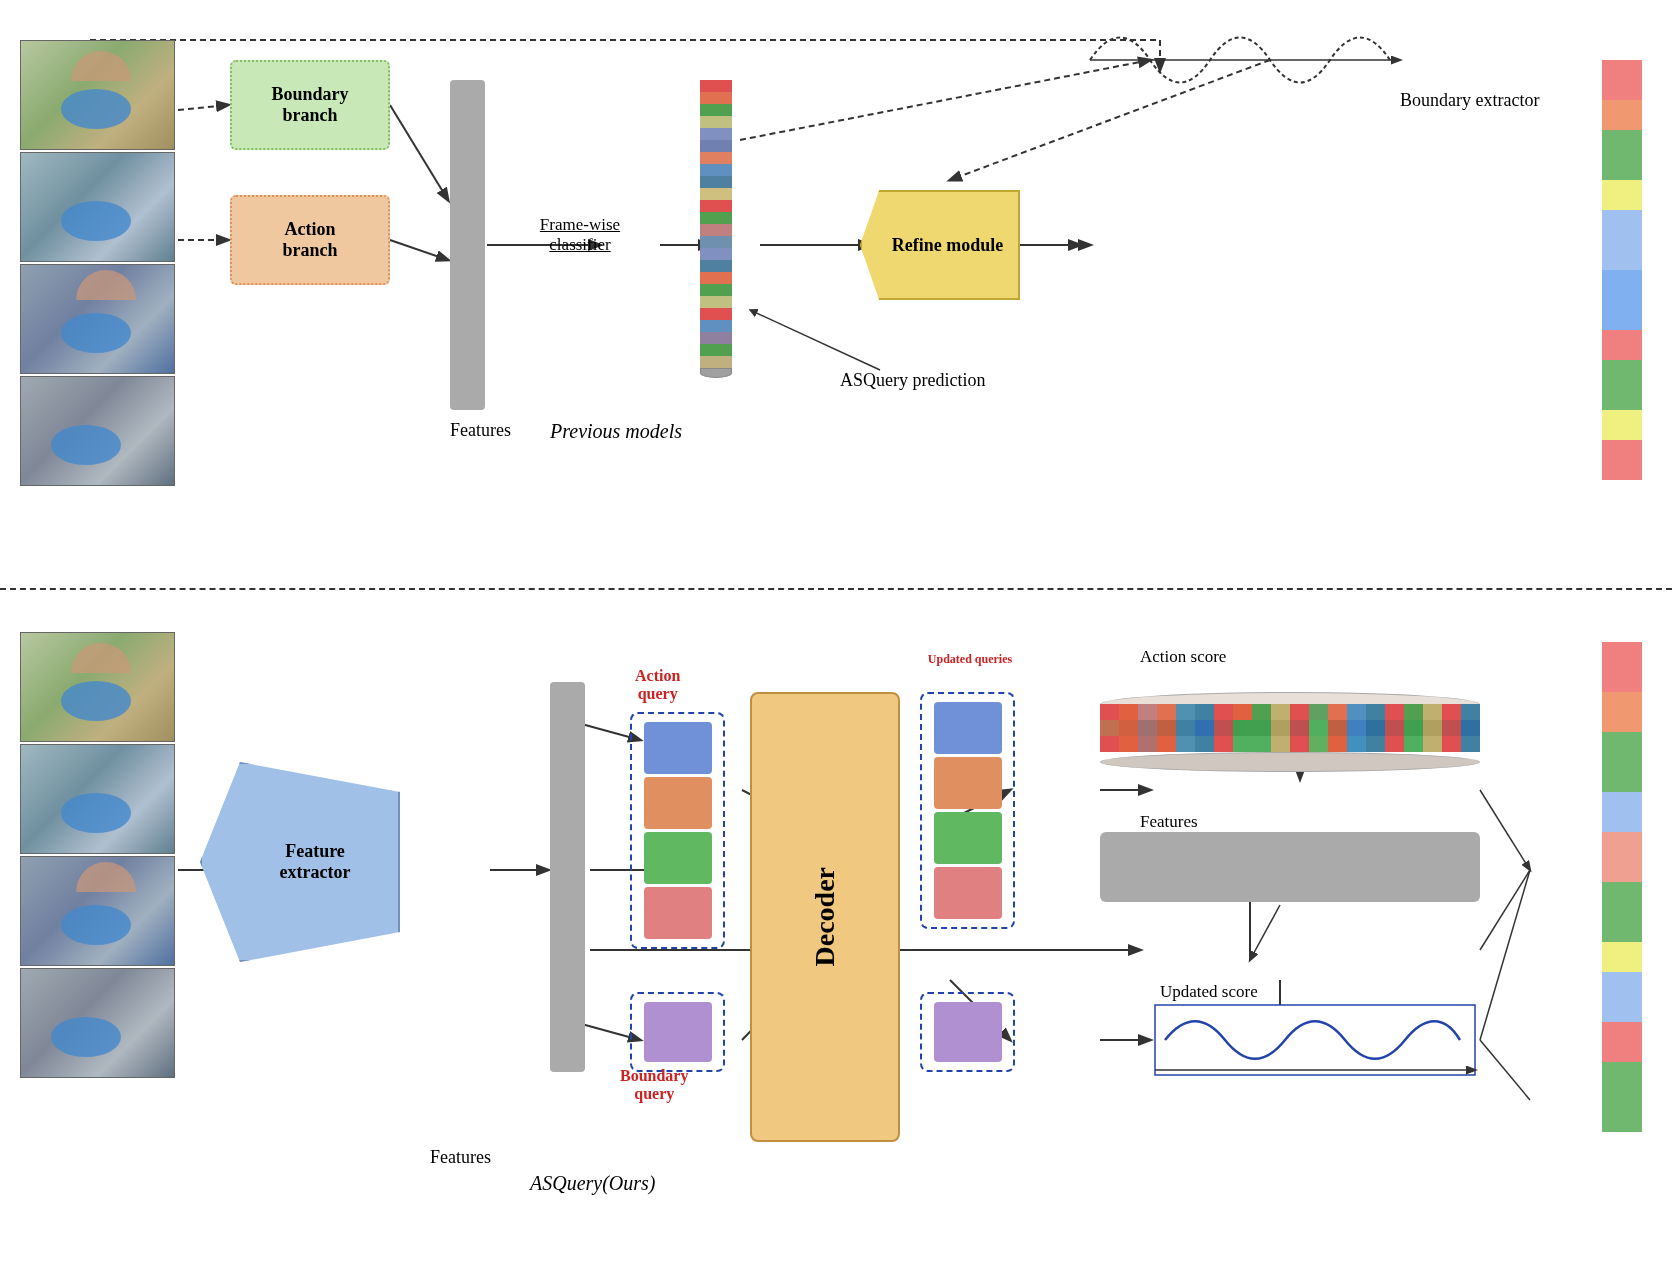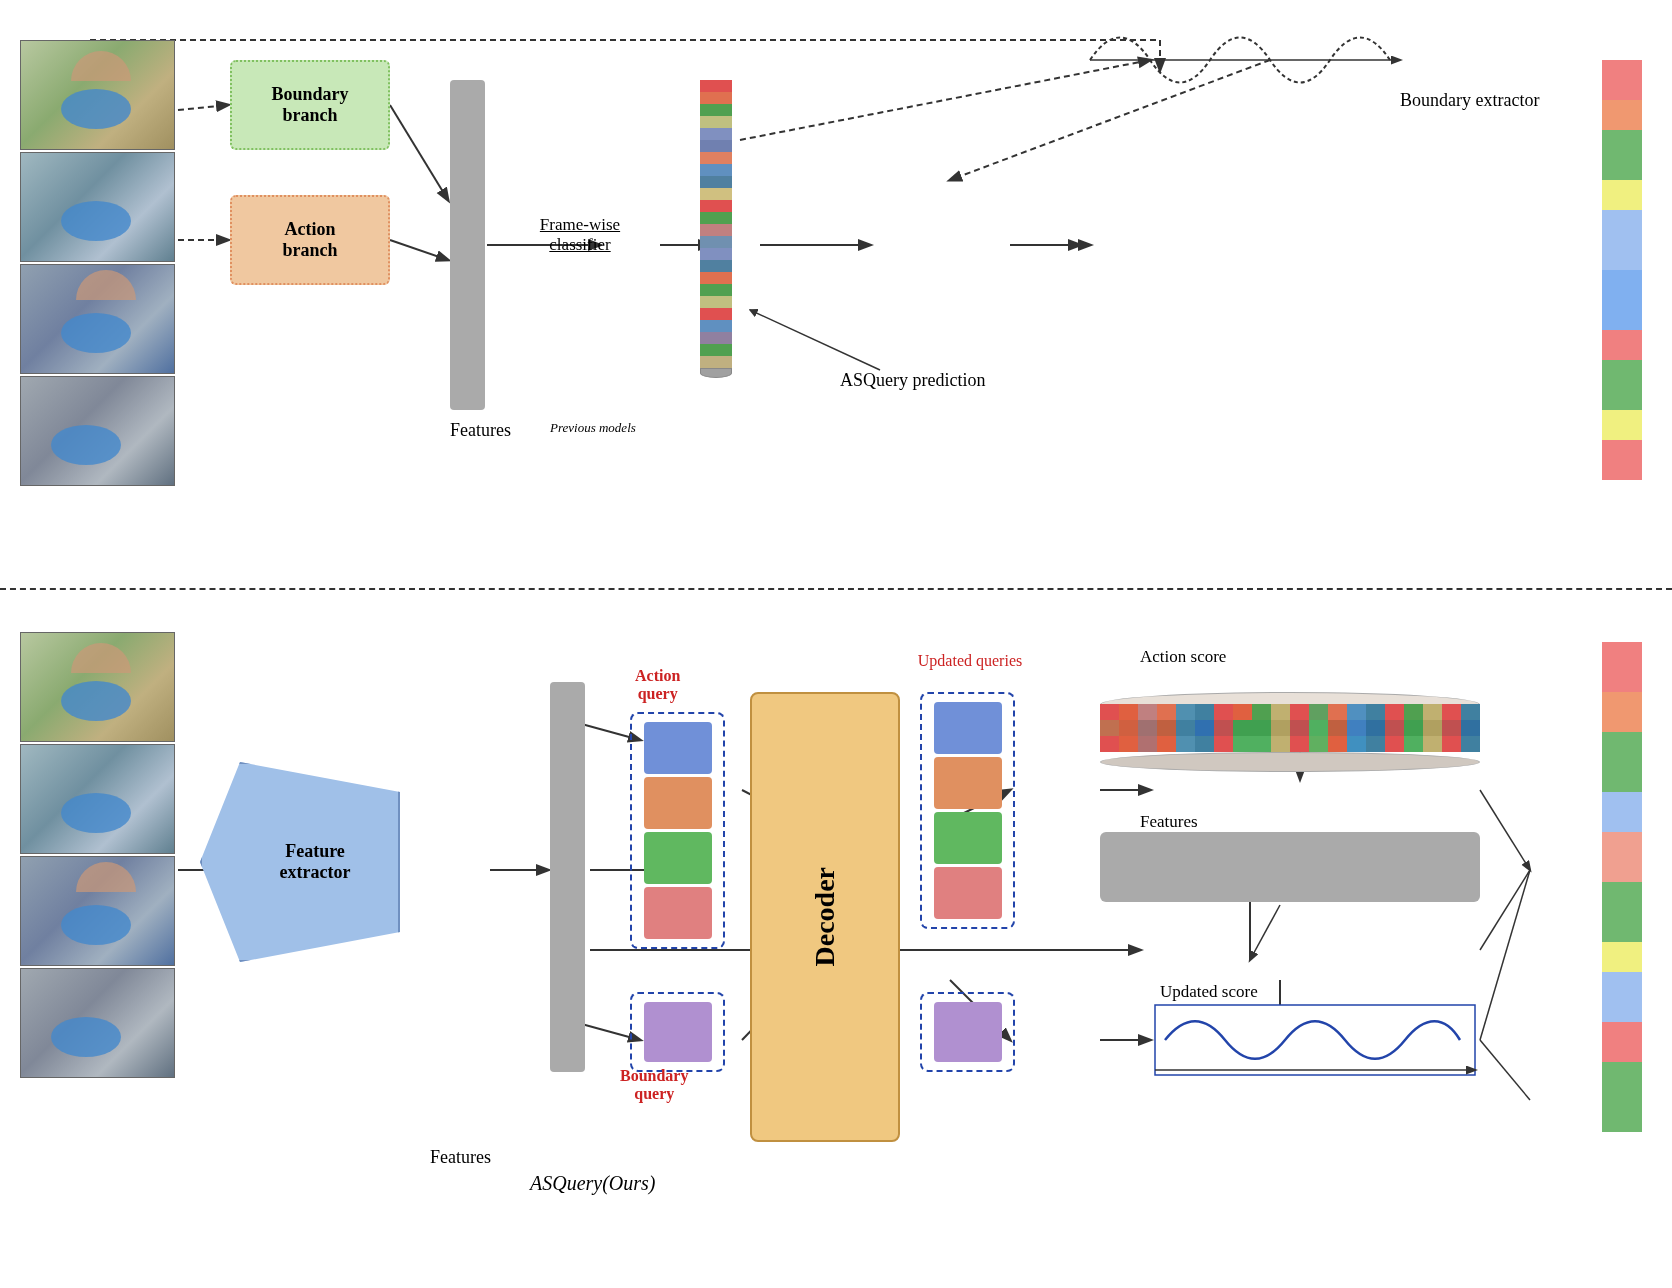--- a/index.html
+++ b/index.html
@@ -335,26 +335,30 @@
       <div style="width:32px;height:12px;background:#c0c080;"></div>
       <div style="width:32px;height:12px;background:#e05050;"></div>
       <div style="width:32px;height:12px;background:#6090c0;"></div>
       <div style="width:32px;height:12px;background:#9080a0;"></div>
       <div style="width:32px;height:12px;background:#50a050;"></div>
       <div style="width:32px;height:12px;background:#c0b080;"></div>
 
       <div style="width:32px;height:10px;background:#a0a0a0;border-radius:0 0 50% 50%;border:1px solid #888;"></div>
     </div>
 
+    <div style="position:absolute; top:190px; left:860px; width:160px; height:110px; background:#f0d870; border:2px solid #c0a830; display:flex; align-items:center; justify-content:center; text-align:center; font-size:18px; font-weight:bold; clip-path:polygon(12% 0%, 100% 0%, 100% 100%, 12% 100%, 0% 50%);">
+      <span style="margin-left:15px;">Refine
+module</span>
+    </div>
 
     <div style="position:absolute; top:420px; left:450px; font-size:18px;">
       <span>Features</span>
     </div>
 
-    <div style="position:absolute; top:420px; left:550px; font-size:13px; font-style:italic;">
+    <div style="position:absolute; top:420px; left:550px; font-size:20px; font-style:italic;">
       <span>Previous models</span>
     </div>
 
     <div style="position:absolute; top:90px; left:1400px; font-size:18px;">
       <span>Boundary extractor</span>
     </div>
 
     <div style="position:absolute; top:370px; left:840px; font-size:18px;">
       <span>ASQuery prediction</span>
     </div>
@@ -425,21 +429,21 @@
       <span style="font-size:28px; font-weight:bold; writing-mode:vertical-rl; text-orientation:mixed; transform:rotate(180deg);">Decoder</span>
     </div>
 
     <div style="position:absolute; top:100px; left:920px; width:95px; border:2px dashed #2244aa; border-radius:8px; padding:5px;">
       <div style="width:68px; height:52px; background:#7090d8; border-radius:4px; margin:3px auto;"></div>
       <div style="width:68px; height:52px; background:#e09060; border-radius:4px; margin:3px auto;"></div>
       <div style="width:68px; height:52px; background:#60b860; border-radius:4px; margin:3px auto;"></div>
       <div style="width:68px; height:52px; background:#e08080; border-radius:4px; margin:3px auto;"></div>
     </div>
 
-    <div style="position:absolute; top:60px; left:910px; font-size:16px; color:#cc2222; font-weight:normal; text-align:center; width:120px;">
+    <div style="position:absolute; top:60px; left:910px; font-size:12px; color:#cc2222; font-weight:bold; text-align:center; width:120px;">
       <span>Updated queries</span>
     </div>
 
     <div style="position:absolute; top:400px; left:920px; width:95px; border:2px dashed #2244aa; border-radius:8px; padding:5px;">
       <div style="width:68px; height:60px; background:#b090d0; border-radius:4px; margin:3px auto;"></div>
     </div>
 
     <div style="position:absolute; top:55px; left:1140px; font-size:17px; text-align:left;">
       <span>Action score</span>
     </div>

